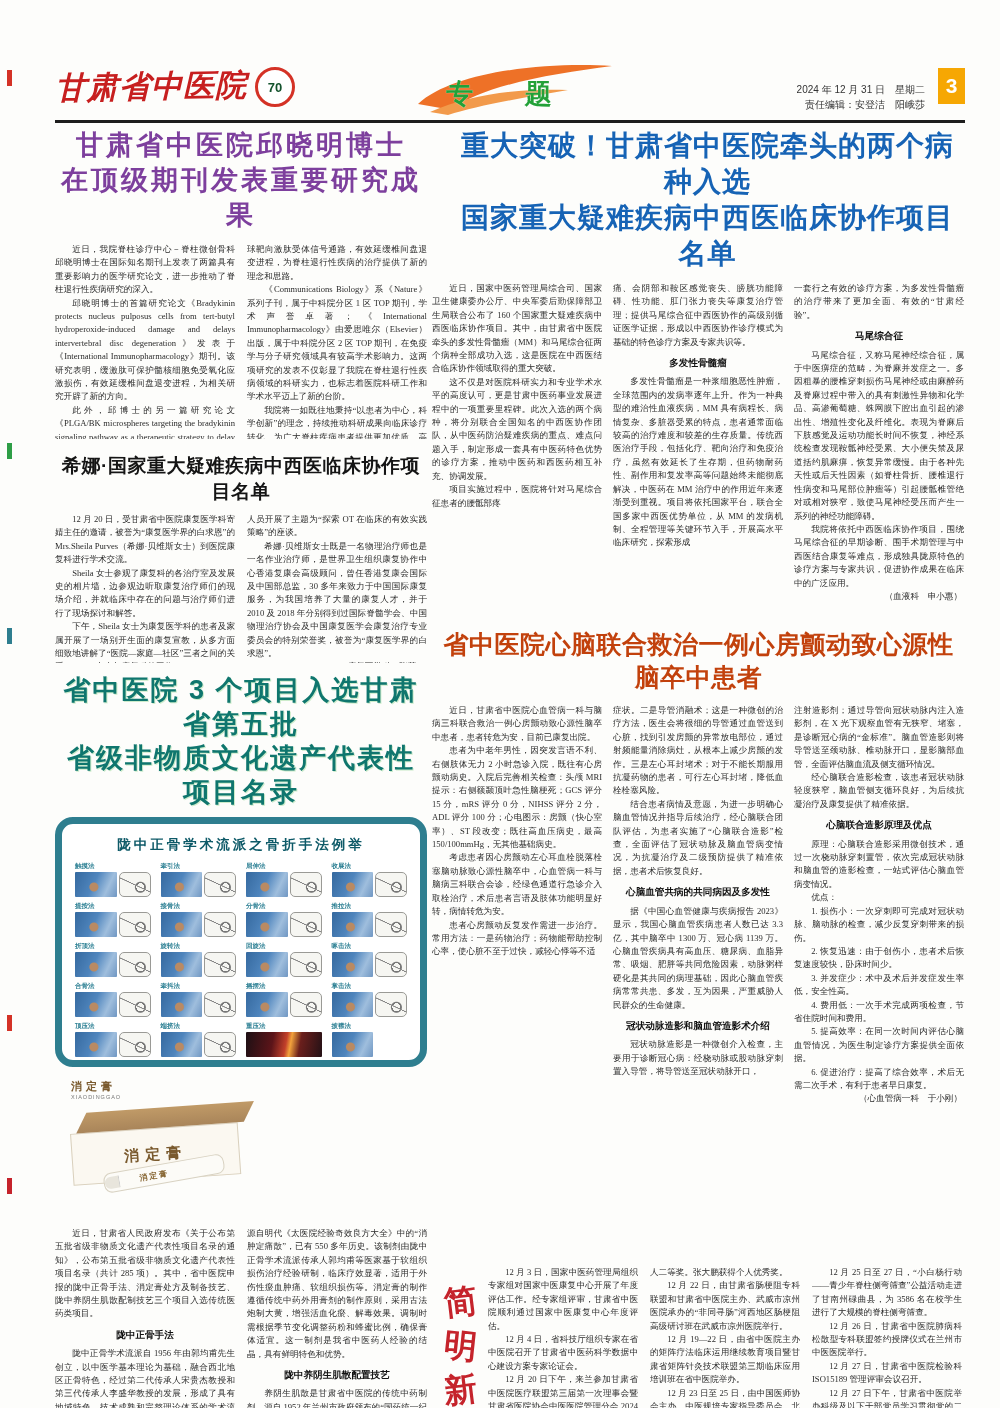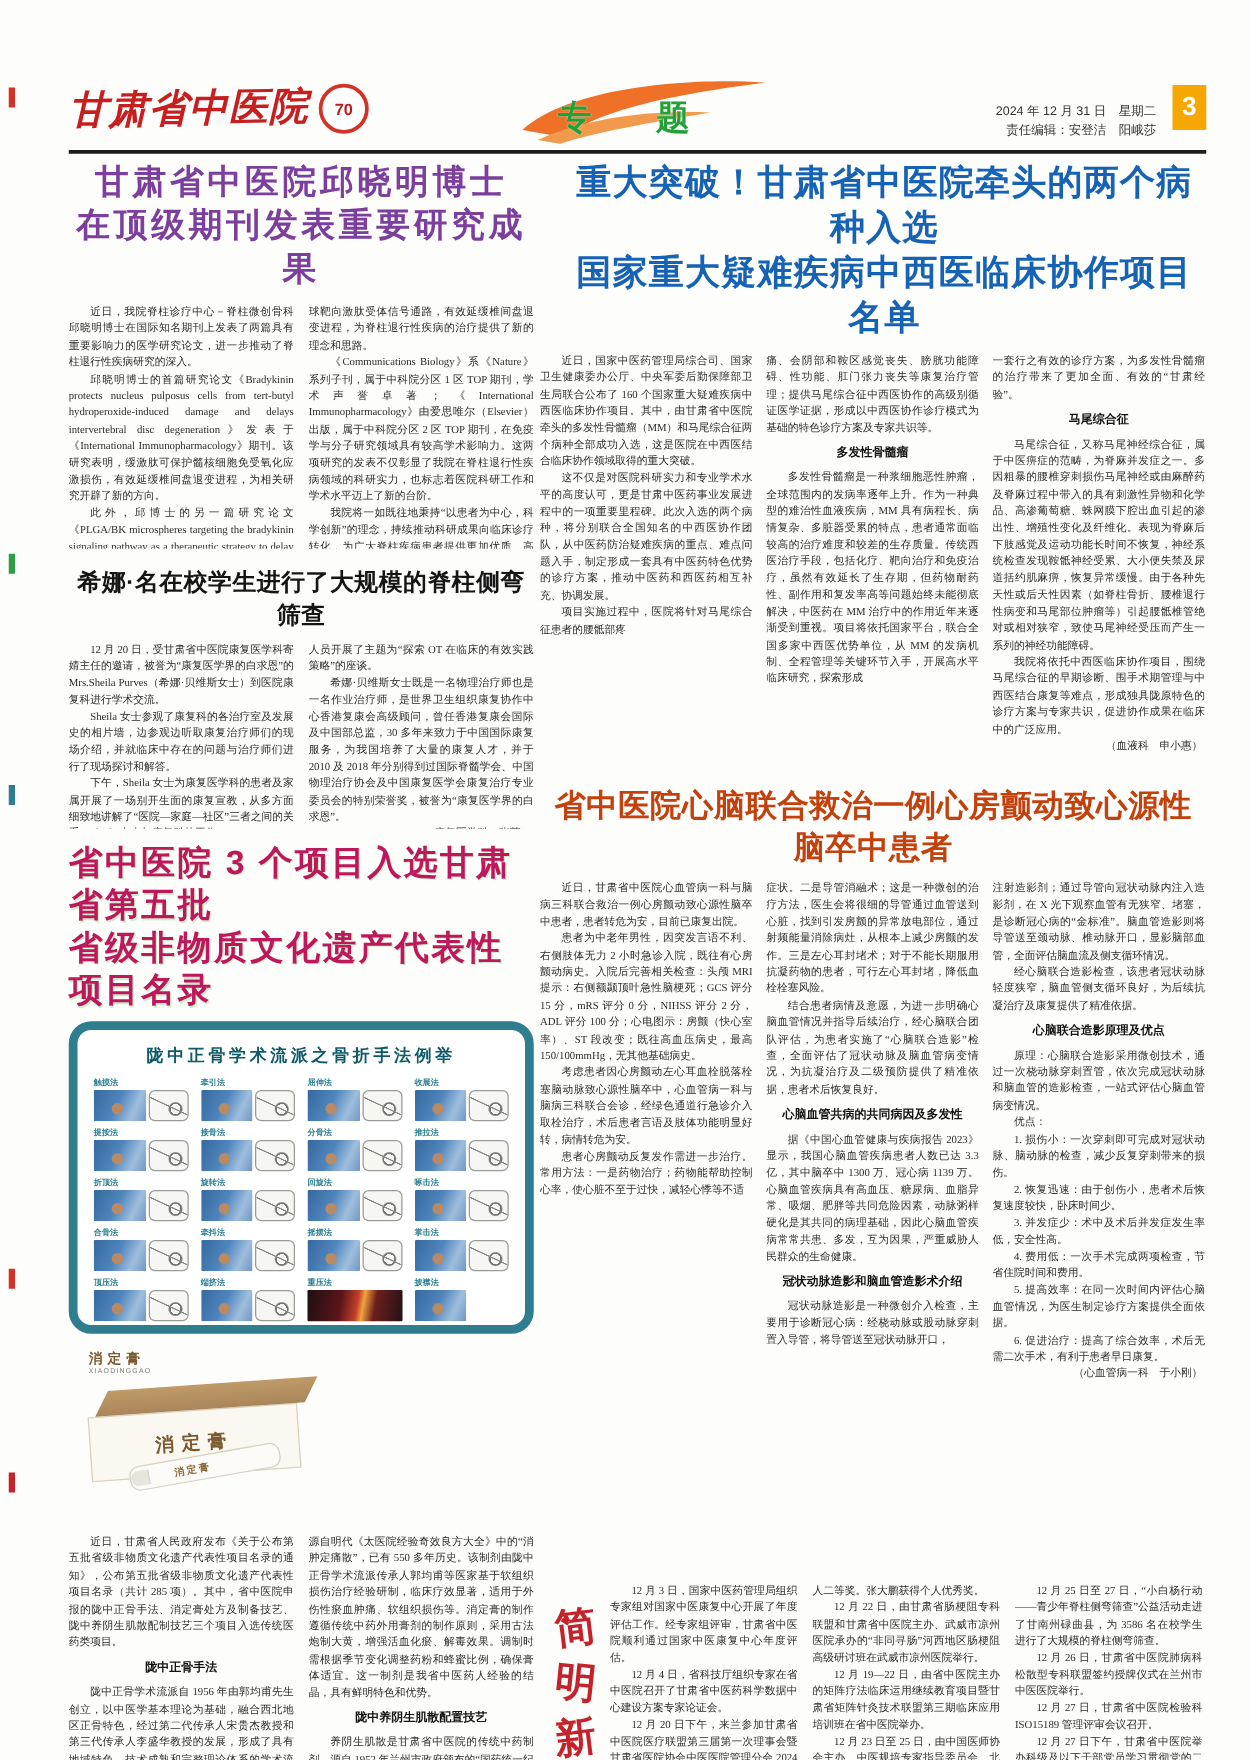--- a/index.html
+++ b/index.html
@@ -3,21 +3,21 @@
 <meta charset="utf-8">
 <style>
   html,body{margin:0;padding:0;background:#e8e8e4;}
   #page{position:relative;width:1000px;height:1408px;background:#fdfdfb;margin:0 auto;
         font-family:"Liberation Serif",serif;color:#2b2b2b;overflow:hidden;}
   
   #header{position:absolute;left:55px;right:35px;top:58px;height:62px;border-bottom:3px solid #1d1d1d;}
   .masthead{position:absolute;left:0;top:8px;display:flex;align-items:center;gap:8px;}
   .masthead .logo-text{font-family:"DejaVu Serif",serif;font-style:italic;font-weight:bold;
         font-size:31px;color:#c71f1f;letter-spacing:1px;transform:rotate(-1deg);}
-  .badge{width:34px;height:34px;border-radius:50%;border:3px solid #d43226;color:#b91c1c;
+  .badge{width:34px;height:34px;border-radius:50%;border:3px solid #d43226;color:#14532d;
         display:flex;align-items:center;justify-content:center;font-weight:bold;font-size:13px;
         font-family:"Liberation Sans",sans-serif;background:#fff;}
   .banner{position:absolute;left:50%;top:2px;transform:translateX(-50%);width:220px;height:56px;}
   .banner svg{position:absolute;left:0;top:0;}
   .banner .banner-text{position:absolute;left:50%;top:16px;transform:translateX(-50%);
         font-family:"Liberation Sans",sans-serif;font-weight:bold;font-size:27px;color:#23a138;
         letter-spacing:22px;white-space:nowrap;text-shadow:0 0 1px #fff;}
   .meta{position:absolute;right:40px;top:24px;text-align:right;font-size:10px;line-height:15px;color:#333;
         font-family:"Liberation Sans",sans-serif;}
   .pagenum{position:absolute;right:0;top:10px;width:27px;height:36px;background:#f6a703;color:#fff;
@@ -32,22 +32,22 @@
   .coltext p.noindent{text-indent:0;}
   .subhead{font-family:"Liberation Sans",sans-serif;font-weight:bold;font-size:9.6px;color:#111;
         text-align:center;margin:7px 0 6px 0;}
   .byline{text-align:right;font-size:8.6px;margin-top:6px;padding-right:2px;}
   
   #left-region{position:absolute;left:55px;top:128px;width:372px;}
   .hl-purple{font-family:"Liberation Sans",sans-serif;font-weight:bold;color:#7d3f9d;
         font-size:27px;line-height:35px;text-align:center;letter-spacing:3px;margin:0 0 10px 0;}
   .hl-dark{font-family:"Liberation Sans",sans-serif;font-weight:bold;color:#151515;
         font-size:19px;text-align:center;letter-spacing:0.5px;margin:14px 0 8px 0;}
-  .hl-green{font-family:"Liberation Sans",sans-serif;font-weight:bold;color:#be185d;
-        font-size:27px;line-height:34px;text-align:left;letter-spacing:2px;margin:10px 0 8px 0;
+  .hl-green{font-family:"Liberation Sans",sans-serif;font-weight:bold;color:#0f766e;
+        font-size:27px;line-height:34px;text-align:center;letter-spacing:2px;margin:10px 0 8px 0;
         text-shadow:1px 1px 0 #cdeccb;}
   .block-2col{gap:12px;}
   .block-2col .coltext{width:180px;}
   #qiu-cols{height:196px;}
   #sheila-cols{height:150px;}
   
   #tech-panel{border:7px solid #2e7e8f;border-radius:18px;background:#fff;padding:8px 13px 10px 13px;height:218px;}
   #tech-panel .panel-title{text-align:center;color:#0e5a68;font-family:"Liberation Sans",sans-serif;
         font-weight:bold;font-size:13.5px;letter-spacing:3px;margin:4px 0 8px 0;}
   #tech-grid{display:grid;grid-template-columns:repeat(4,1fr);column-gap:10px;row-gap:5px;}
@@ -154,21 +154,21 @@
             <p>此外，邱博士的另一篇研究论文《PLGA/BK microspheres targeting the bradykinin signaling pathway as a therapeutic strategy to delay intervertebral disc degeneration》则发表在《Communications Biology》期刊上。该研究提出了一种创新的治疗策略，通过 PLGA/BK 微</p>
           </div>
         <div class="coltext">
           <p class="noindent">球靶向激肽受体信号通路，有效延缓椎间盘退变进程，为脊柱退行性疾病的治疗提供了新的理念和思路。</p>
           <span><p>《Communications Biology》系《Nature》系列子刊，属于中科院分区 1 区 TOP 期刊，学术声誉卓著；《International Immunopharmacology》由爱思唯尔（Elsevier）出版，属于中科院分区 2 区 TOP 期刊，在免疫学与分子研究领域具有较高学术影响力。这两项研究的发表不仅彰显了我院在脊柱退行性疾病领域的科研实力，也标志着医院科研工作和学术水平迈上了新的台阶。</p><p>我院将一如既往地秉持“以患者为中心，科学创新”的理念，持续推动科研成果向临床诊疗转化，为广大脊柱疾病患者提供更加优质、高效的诊疗服务。</p></span>
         </div>
       </div>
     </div>
 
     <div>
-      <h2 class="hl-dark">希娜·名在校学生进行了大规模的脊柱侧弯筛查</h2>
+      <h2 class="hl-dark">希娜·国家重大疑难疾病中西医临床协作项目名单</h2>
       <div class="cols block-2col" id="sheila-cols">
         <div class="coltext">
             <p>12 月 20 日，受甘肃省中医院康复医学科寄婧主任的邀请，被誉为“康复医学界的白求恩”的 Mrs.Sheila Purves（希娜·贝维斯女士）到医院康复科进行学术交流。</p>
             <p>Sheila 女士参观了康复科的各治疗室及发展史的相片墙，边参观边听取康复治疗师们的现场介绍，并就临床中存在的问题与治疗师们进行了现场探讨和解答。</p>
             <p>下午，Sheila 女士为康复医学科的患者及家属开展了一场别开生面的康复宣教，从多方面细致地讲解了“医院—家庭—社区”三者之间的关系。Sheila 女士与康复科的工作</p>
           </div>
         <div class="coltext">
           <p class="noindent">人员开展了主题为“探索 OT 在临床的有效实践策略”的座谈。</p>
           <span><p>希娜·贝维斯女士既是一名物理治疗师也是一名作业治疗师，是世界卫生组织康复协作中心香港复康会高级顾问，曾任香港复康会国际及中国部总监，30 多年来致力于中国国际康复服务，为我国培养了大量的康复人才，并于 2010 及 2018 年分别得到过国际脊髓学会、中国物理治疗协会及中国康复医学会康复治疗专业委员会的特别荣誉奖，被誉为“康复医学界的白求恩”。</p></span>
           <p class="byline">（康复医学科　张茜）</p>

